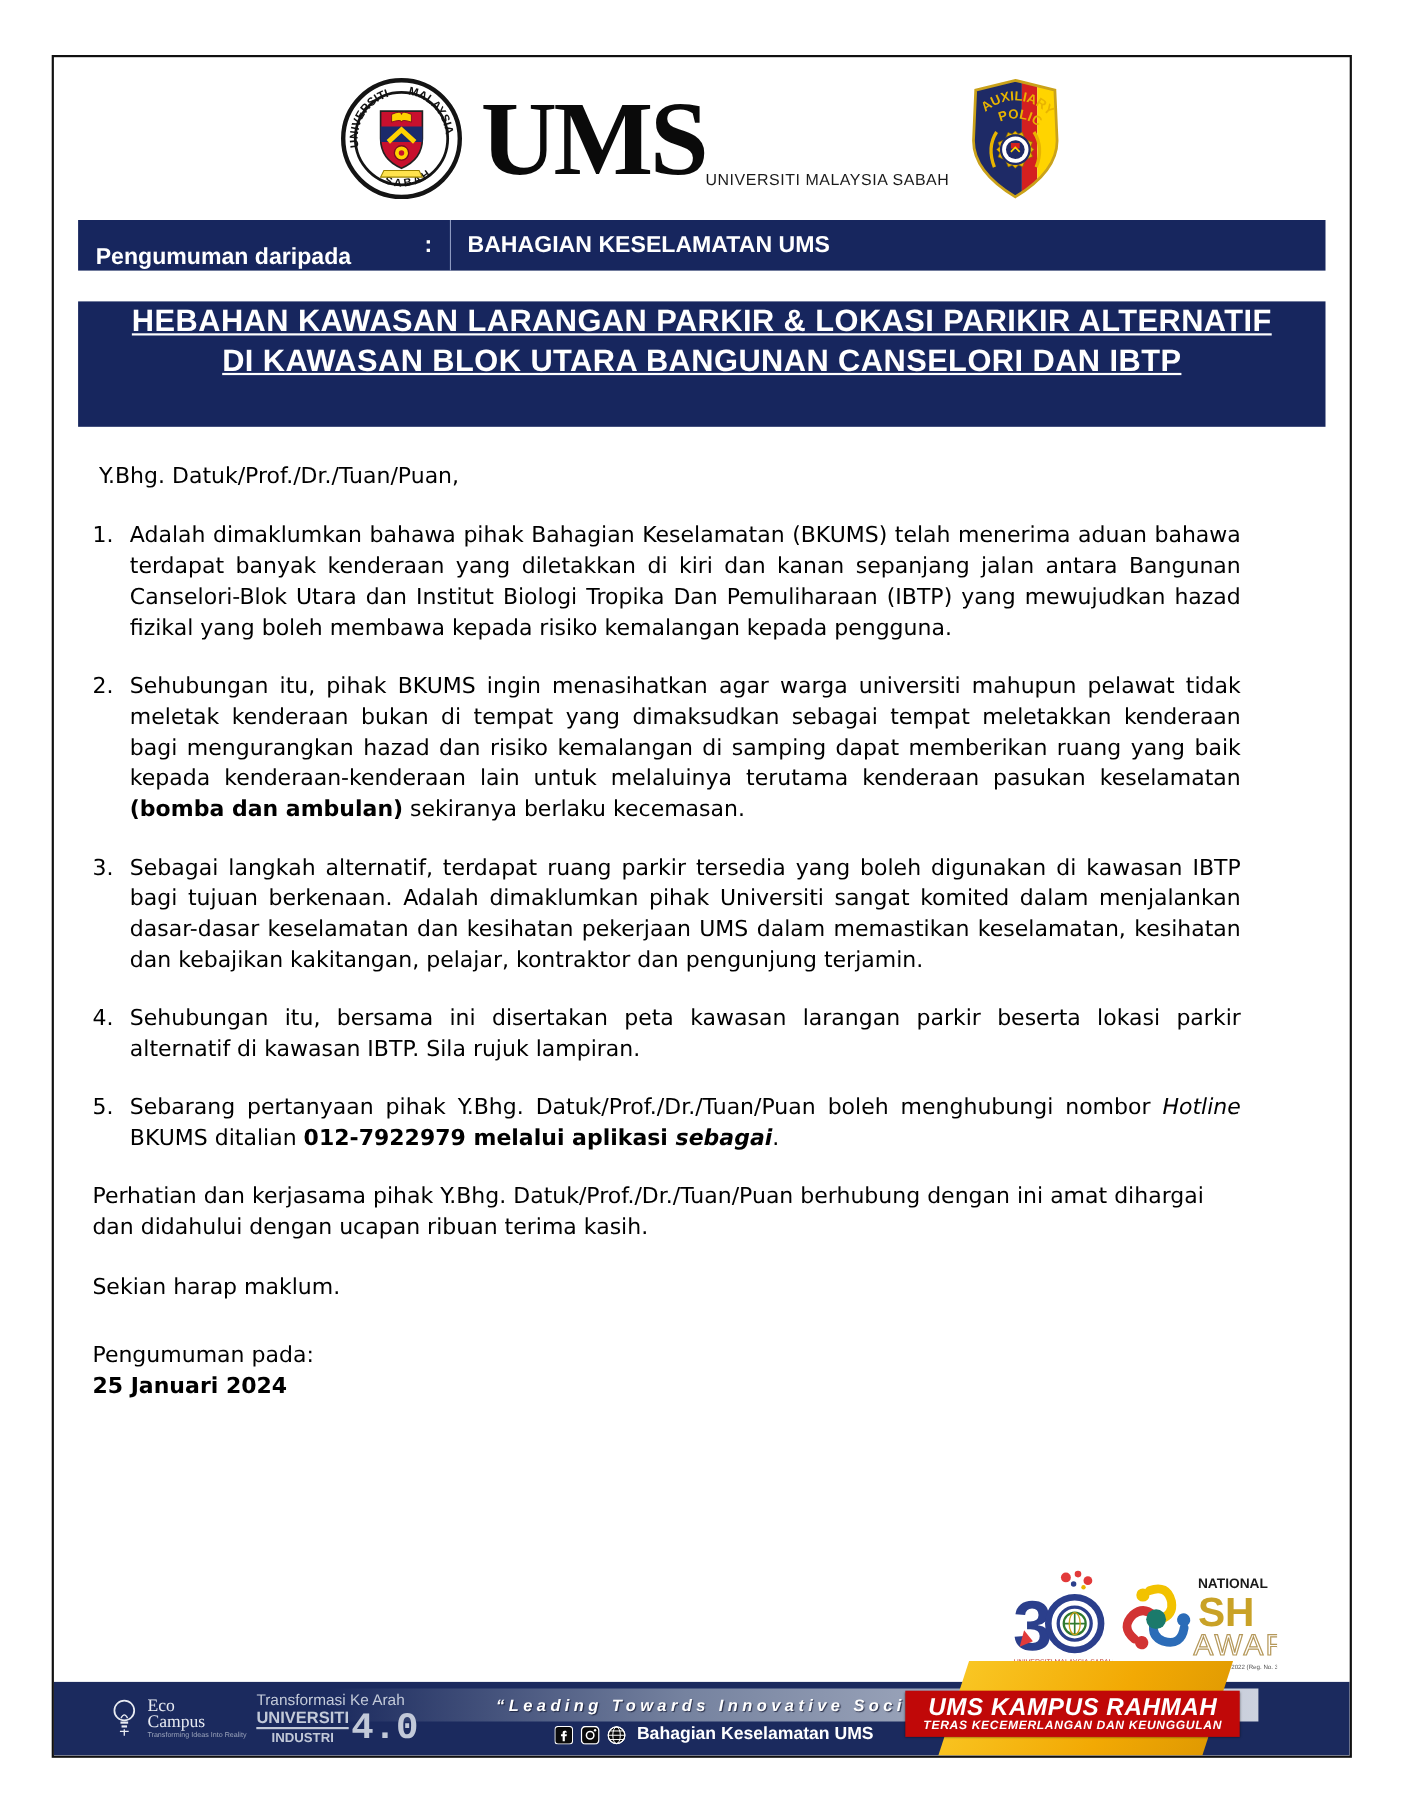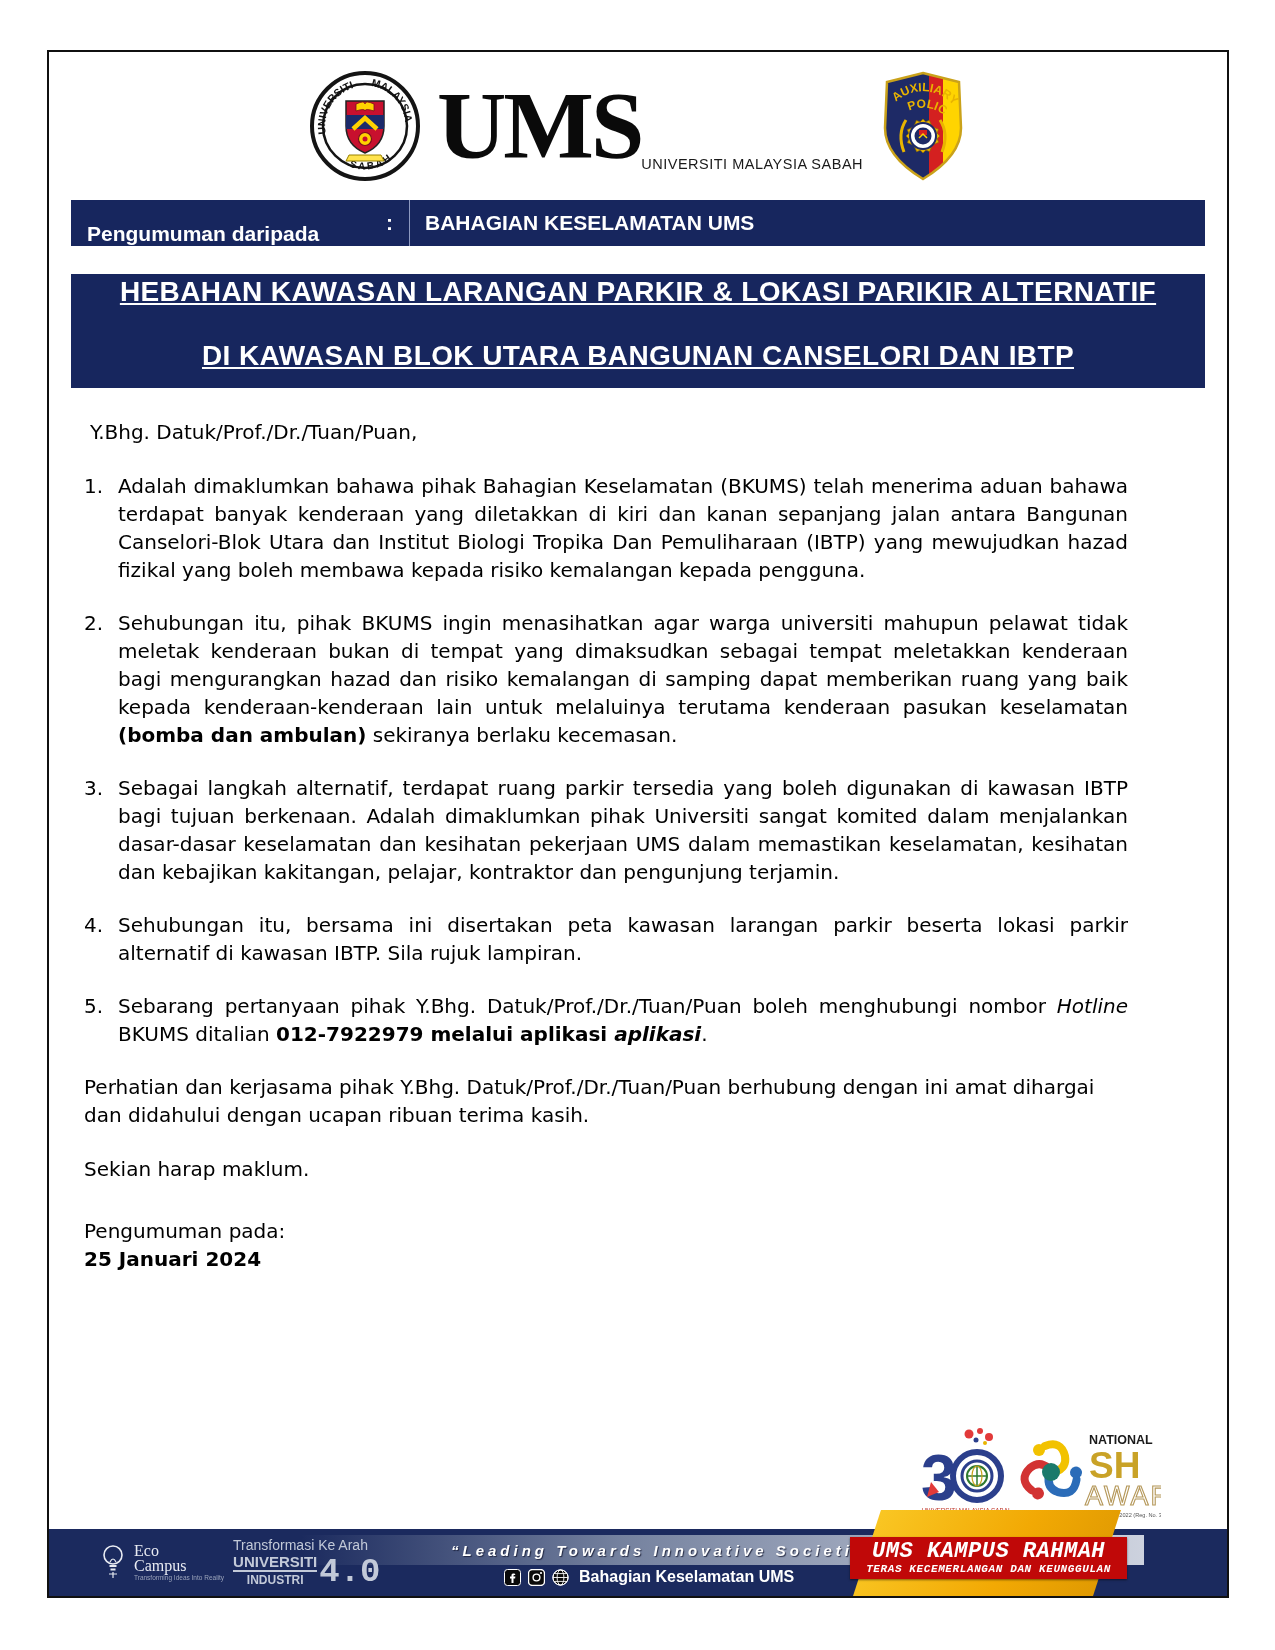--- a/index.html
+++ b/index.html
@@ -22,21 +22,21 @@
     display:flex;align-items:center;color:#fff;
     font-family:"Liberation Sans",sans-serif;font-weight:bold;font-size:21px;
   }
   .banner .lbl{margin-left:16px;margin-top:22px;}
   .banner .colon{position:absolute;left:315px;}
   .banner .divider{position:absolute;left:338px;top:0;bottom:0;border-left:1px solid #8d99c0;}
   .banner .val{position:absolute;left:354px;}
   
   .title-block{
     position:absolute;top:222px;left:22px;right:22px;height:114px;background:#17265E;
-    display:flex;flex-direction:column;justify-content:space-between;align-items:center;
+    display:flex;flex-direction:column;justify-content:flex-start;align-items:center;
     padding-bottom:14px;box-sizing:border-box;
     font-family:"Liberation Sans",sans-serif;font-weight:bold;color:#fff;
   }
   .title-line{font-size:28px;letter-spacing:0.4px;text-decoration:underline;line-height:1.28;text-align:center;}
   
   .letter{position:absolute;top:366px;left:35px;right:99px;font-size:20px;line-height:28px;}
   .salutation{margin:0 0 26px 6px;}
   .item{display:flex;margin-bottom:25px;}
   .item .num{flex:0 0 34px;}
   .item .itext{flex:1;text-align:justify;}
@@ -72,21 +72,21 @@
   .ind-l2{font-size:15px;font-weight:bold;border-bottom:2px solid #c2c9d8;padding-bottom:1px;}
   .ind-l3{font-size:12px;font-weight:bold;margin-top:2px;text-align:center;}
   .ind-40{font-size:34px;font-weight:bold;line-height:0.8;font-family:Liberation Mono, monospace;}
   .gold-ribbon{
     position:absolute;right:120px;bottom:0;width:240px;height:86px;
     background:linear-gradient(105deg,#f9c623 0%,#f2a904 60%,#e09a02 100%);
     transform:skewX(-18deg);
   }
   .rahmah-badge{
     position:absolute;right:100px;bottom:17px;background:#C00808;color:#fff;
-    padding:3px 16px 4px 16px;text-align:center;font-family:Liberation Mono, monospace;
+    padding:3px 16px 4px 16px;text-align:center;font-family:Liberation Sans, sans-serif;
     font-style:italic;font-weight:bold;box-shadow:0 1px 2px rgba(0,0,0,0.5);
   }
   .rahmah-l1{font-size:22px;letter-spacing:0.5px;line-height:1.05;}
   .rahmah-l2{font-size:11px;letter-spacing:0.6px;line-height:1.1;}
 </style>
 </head>
 <body>
 
 <div class="doc-border">
 
@@ -177,21 +177,21 @@
       <span class="itext">Sebagai langkah alternatif, terdapat ruang parkir tersedia yang boleh digunakan di kawasan IBTP bagi tujuan berkenaan. Adalah dimaklumkan pihak Universiti sangat komited dalam menjalankan dasar-dasar keselamatan dan kesihatan pekerjaan UMS dalam memastikan keselamatan, kesihatan dan kebajikan kakitangan, pelajar, kontraktor dan pengunjung terjamin.</span>
     </div>
 
     <div class="item">
       <span class="num">4.</span>
       <span class="itext">Sehubungan itu, bersama ini disertakan peta kawasan larangan parkir beserta lokasi parkir alternatif di kawasan IBTP. Sila rujuk lampiran.</span>
     </div>
 
     <div class="item">
       <span class="num">5.</span>
-      <span class="itext"><span>Sebarang pertanyaan pihak Y.Bhg. Datuk/Prof./Dr./Tuan/Puan boleh menghubungi nombor </span><span class="i">Hotline</span><span> BKUMS ditalian </span><span class="b">012-7922979 melalui aplikasi </span><span class="bi">aplikasi</span><span>.</span></span>
+      <span class="itext"><span>Sebarang pertanyaan pihak Y.Bhg. Datuk/Prof./Dr./Tuan/Puan boleh menghubungi nombor </span><span class="i">Hotline</span><span> BKUMS ditalian </span><span class="b">012-7922979 melalui aplikasi </span><span class="bi">sebagai</span><span>.</span></span>
     </div>
 
     <p class="closing">Perhatian dan kerjasama pihak Y.Bhg. Datuk/Prof./Dr./Tuan/Puan berhubung dengan ini amat dihargai dan didahului dengan ucapan ribuan terima kasih.</p>
     <p class="closing">Sekian harap maklum.</p>
 
 
     <div class="issued">
       <div>Pengumuman pada:</div>
       <div class="date">25 Januari 2024</div>
     </div>

